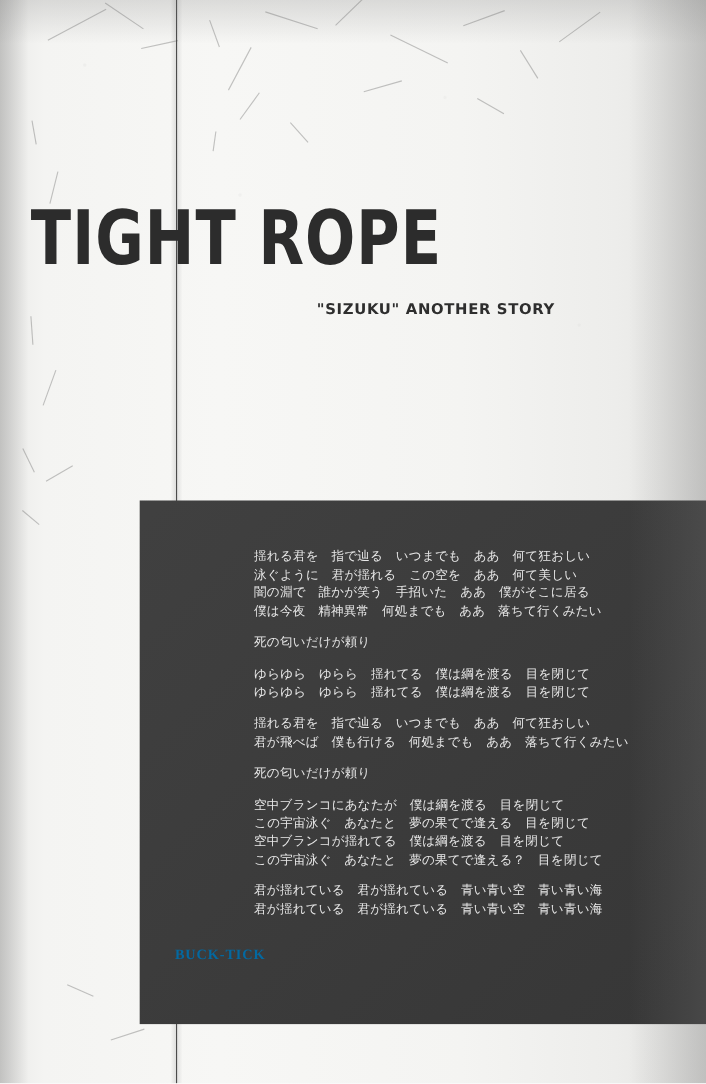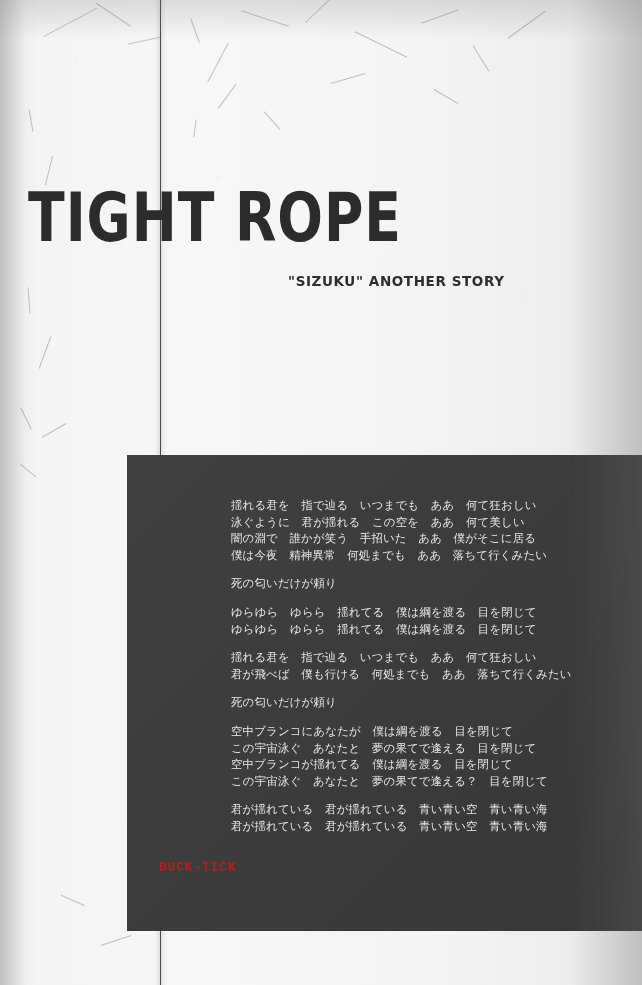--- a/index.html
+++ b/index.html
@@ -121,22 +121,22 @@
   .stanza { margin-bottom: 12px; }
   .stanza:last-child { margin-bottom: 0; }
   .line { display: block; }
   .band {
     position: absolute;
     left: 159px;
     top: 860px;
     font-size: 13px;
     font-weight: 700;
     letter-spacing: .8px;
-    color: #b91c1c;
-    font-family: Liberation Mono, monospace;
+    color: #0369a1;
+    font-family: Liberation Serif, serif;
   }
   .edge-shadow-left {
     position: absolute;
     left: 0; top: 0; width: 26px; height: 985px;
     background: linear-gradient(90deg, rgba(120,120,120,.35), rgba(120,120,120,0));
   }
   .edge-shadow-right {
     position: absolute;
     right: 0; top: 0; width: 70px; height: 985px;
     background: linear-gradient(270deg, rgba(110,110,110,.30), rgba(110,110,110,0));

